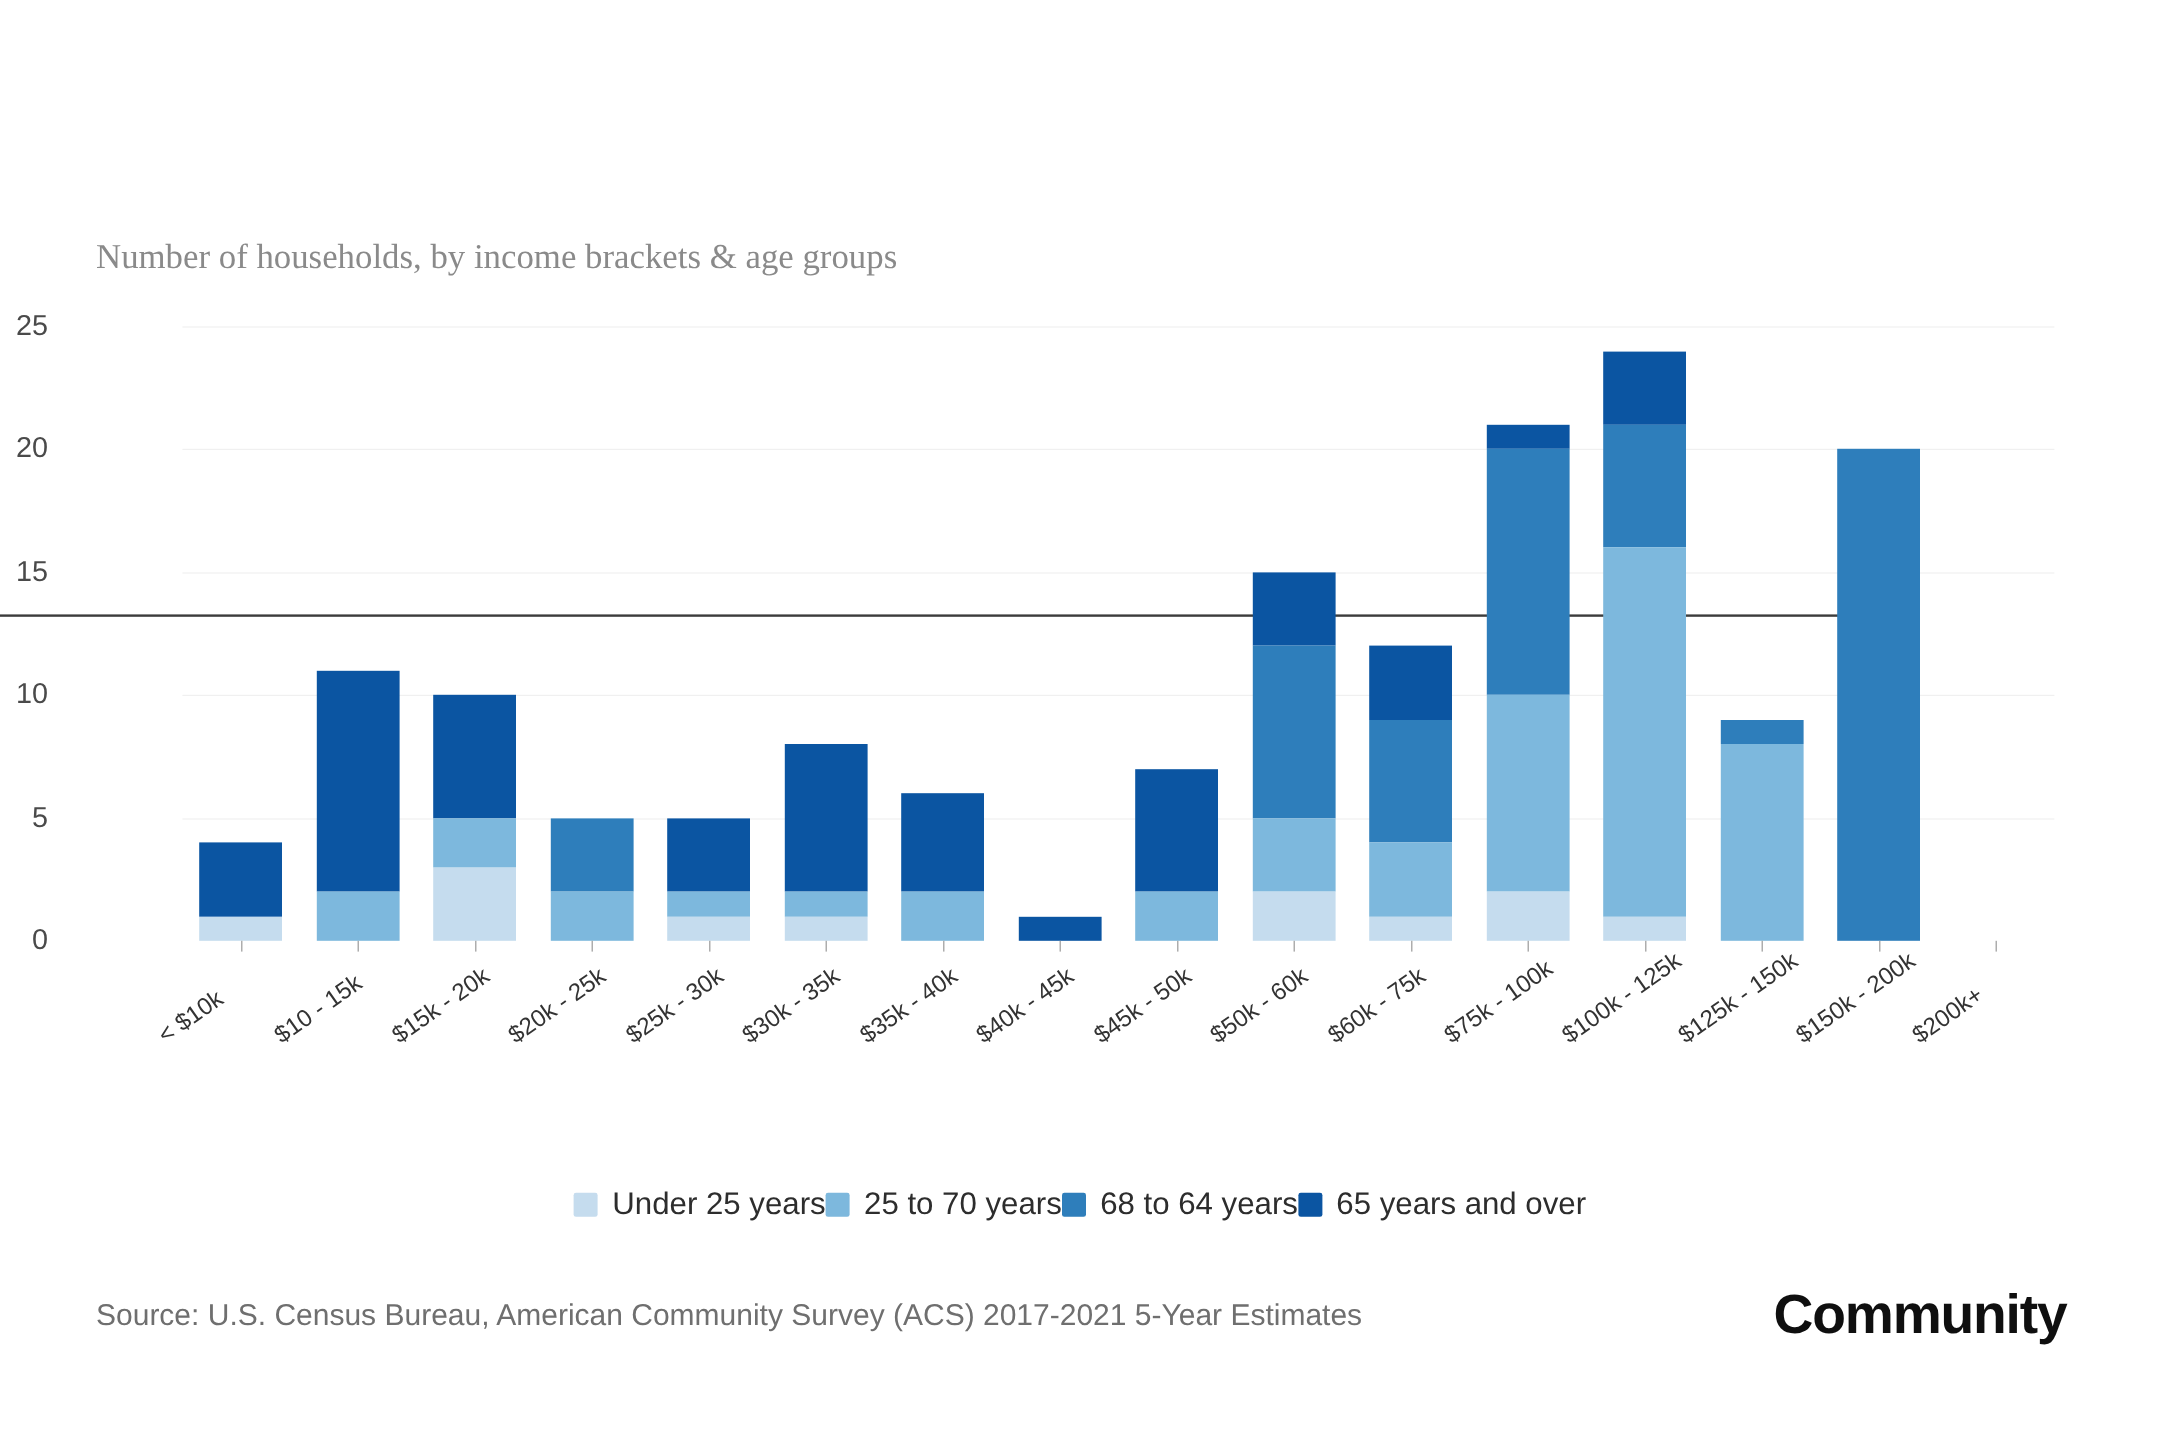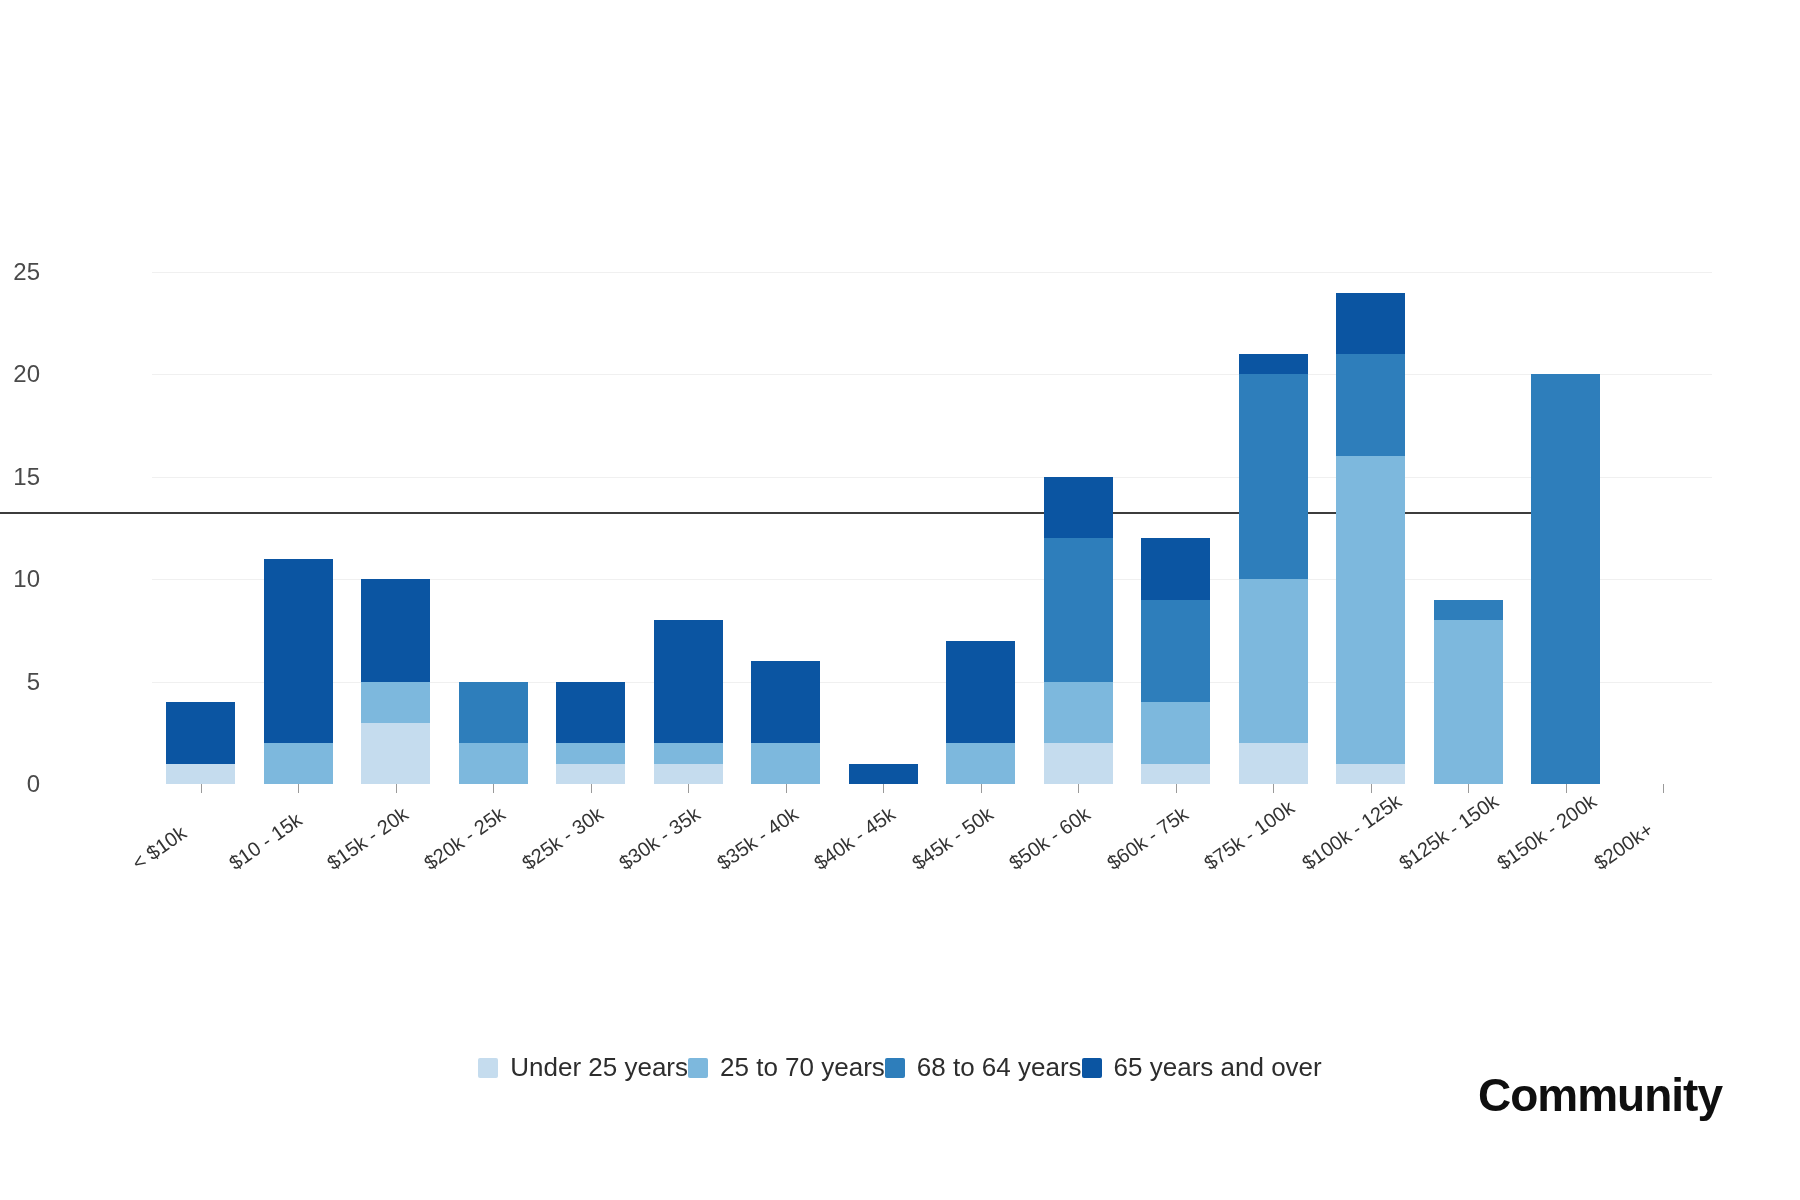--- a/index.html
+++ b/index.html
@@ -80,21 +80,21 @@
     position: absolute; left: 50%; top: 6px;
     transform-origin: left top;
     transform: rotate(-35deg) translate(-92px, 4px);
     white-space: nowrap;
     font-size: 20px; color: #333333;
     font-family: "Liberation Sans", sans-serif;
   }
 
   
   .legend {
-    position: absolute; left: 0; top: 1052px; width: 1800px;
+    position: absolute; left: 0; top: 988px; width: 1800px;
     display: flex; justify-content: center; align-items: center; 
   }
   .legend-item { display: flex; align-items: center; gap: 12px; }
   .swatch { width: 20px; height: 20px; border-radius: 2px; }
   .legend-label { font-size: 26px; color: #2d2d2d; font-family: "Liberation Sans", sans-serif; }
 
   
   .source {
     position: absolute; left: 80px; top: 1082px;
     font-size: 25px; color: #6f6f6f; font-family: "Liberation Sans", sans-serif;
@@ -103,20 +103,21 @@
     position: absolute; right: 78px; top: 1068px;
     font-size: 46px; font-weight: 700; color: #0f0f0f;
     font-family: "Liberation Sans", sans-serif; letter-spacing: -1px;
   }
 </style>
 </head>
 <body>
 
 <div class="page">
 
+  <div class="subtitle">Number of households, by income brackets &amp; age groups</div>
 
   <div class="plot-wrap">
     <div class="plot" id="plot">
         <div class="ytick" style="top: 512px;">0</div>
         <div class="gridline" style="top: 409.6px;"></div>
         <div class="ytick" style="top: 409.6px;">5</div>
         <div class="gridline" style="top: 307.2px;"></div>
         <div class="ytick" style="top: 307.2px;">10</div>
         <div class="gridline" style="top: 204.8px;"></div>
         <div class="ytick" style="top: 204.8px;">15</div>
@@ -312,15 +313,16 @@
       <div class="legend-item">
         <span class="swatch" style="background: rgb(46, 126, 187);"></span>
         <span class="legend-label">68 to 64 years</span>
       </div>
       <div class="legend-item">
         <span class="swatch" style="background: rgb(11, 85, 162);"></span>
         <span class="legend-label">65 years and over</span>
       </div>
     </div>
 
+  <div class="source">Source: U.S. Census Bureau, American Community Survey (ACS) 2017-2021 5-Year Estimates</div>
   <div class="brand">Community</div>
 
 </div>
 
 </body></html>

